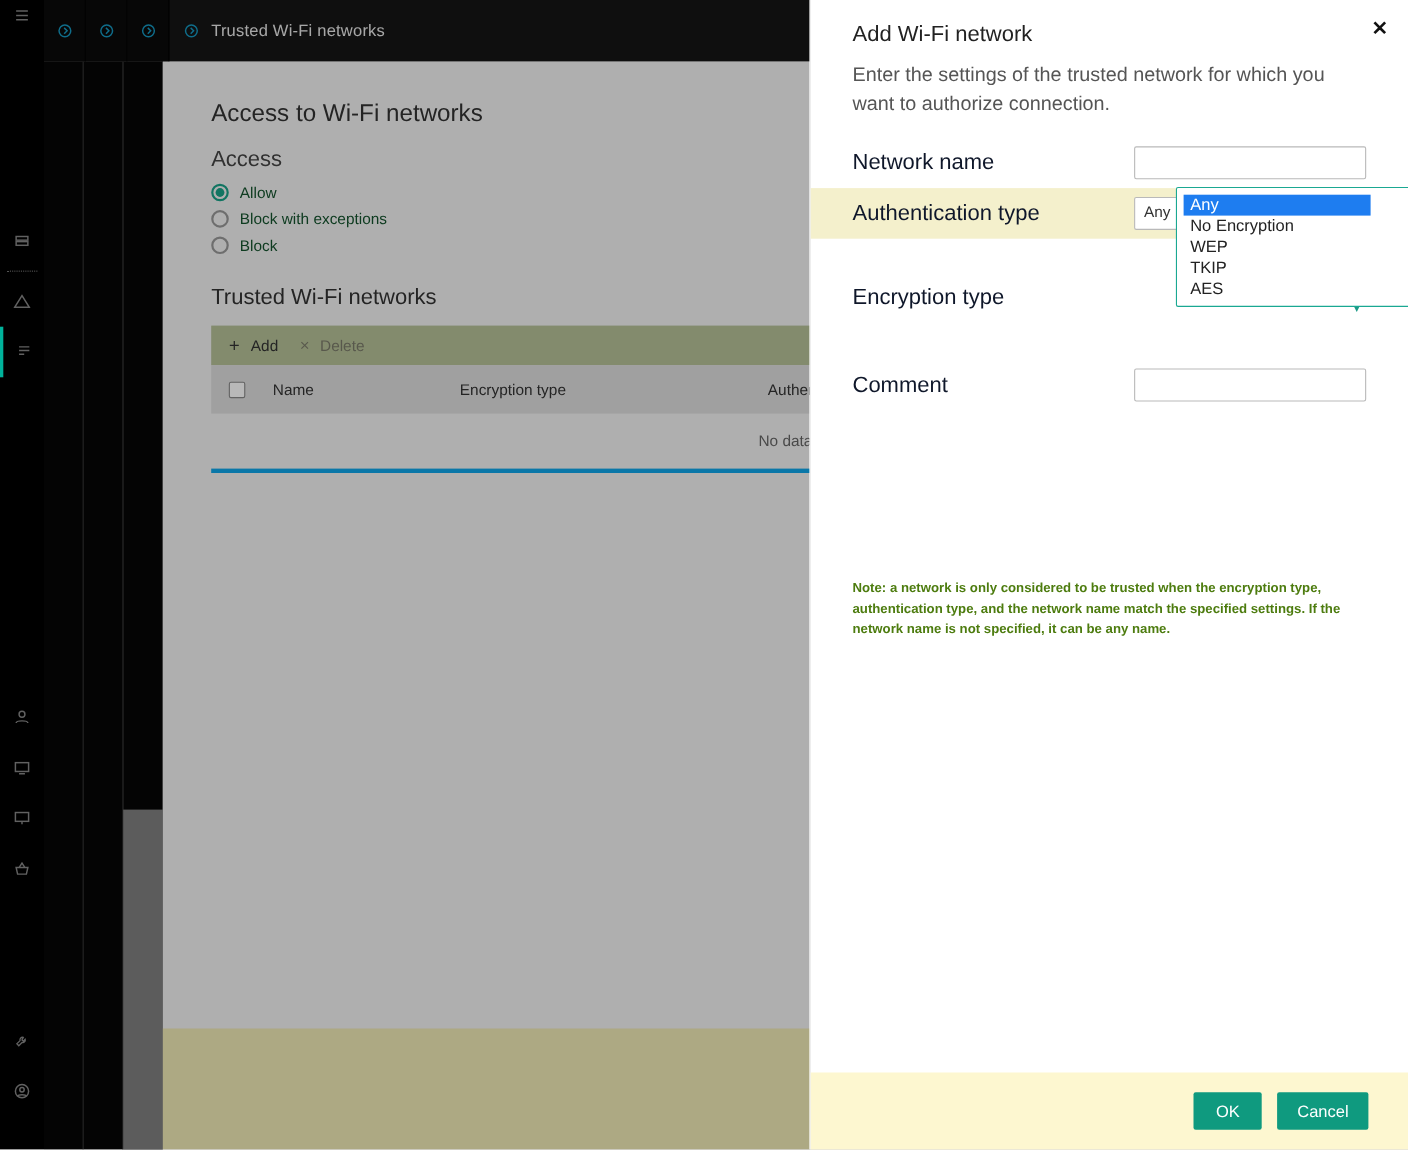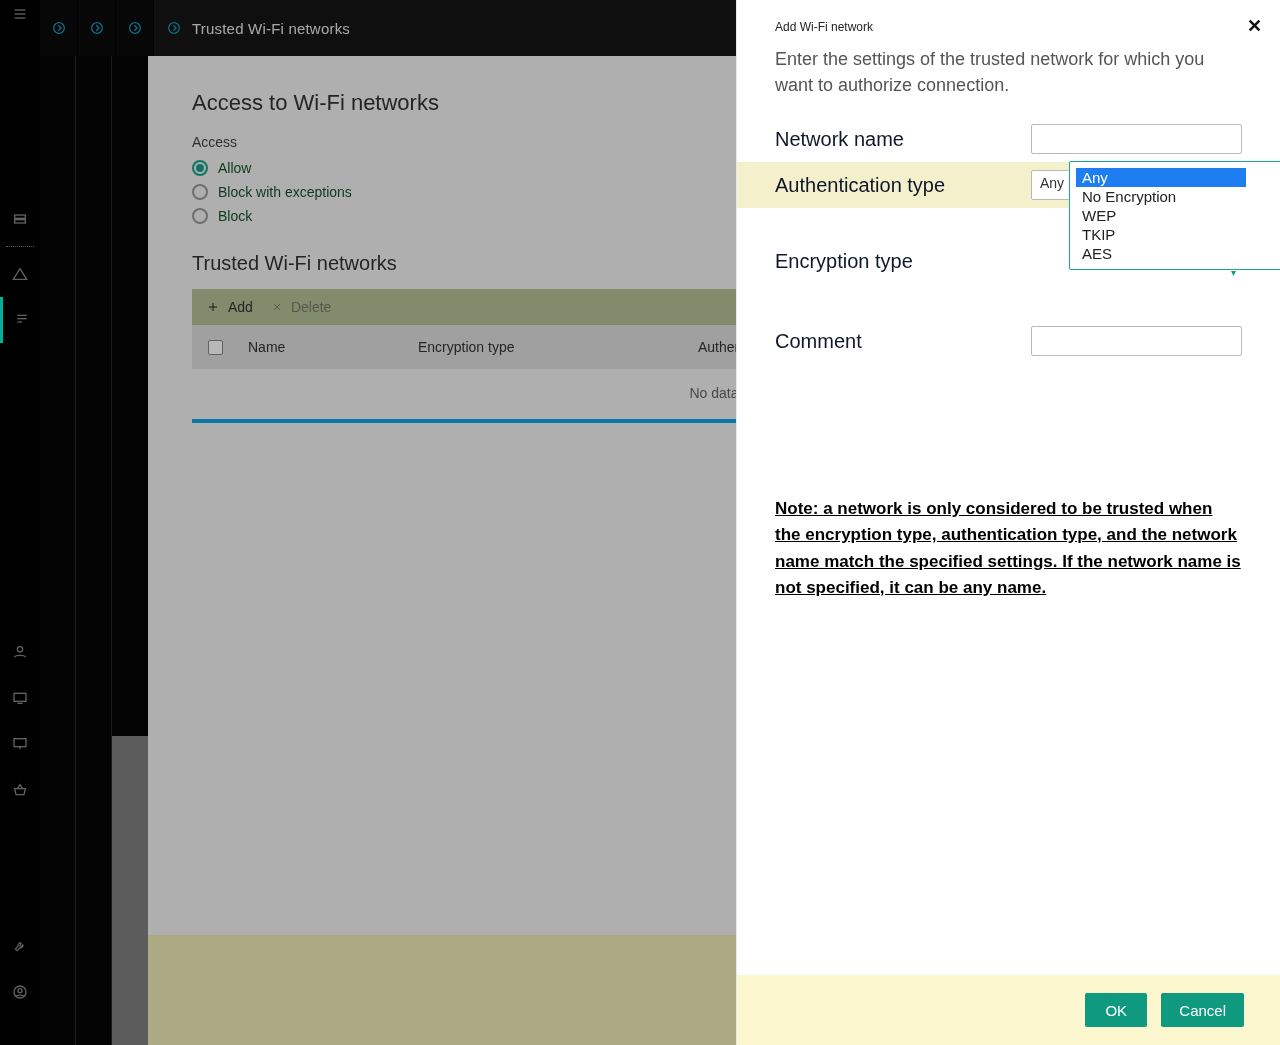--- a/index.html
+++ b/index.html
@@ -39,21 +39,21 @@
     display:flex;
   }
   .bgcol1 { width:36px; height:100%; background:#060606; border-right:1px solid #2a2a2a;}
   .bgcol2 { width:36px; height:100%; background:#060606; border-right:1px solid #2a2a2a;}
   .bgcol3 { width:36px; height:100%; background:#060606;}
   .bgcol3-inner { margin-top:680px; height:320px; background:#808080; width:100%;}
   
   .content-wrap { flex:1; position:relative; background:#f3f3f3;}
   .content-inner { padding:34px 44px 0 44px; }
   .h1 { font-size:22px; font-weight:400; color:#333; margin:0 0 18px 0;}
-  .label-sm { font-size:14px; color:#444; margin-bottom:10px; display:block;}
+  .label-sm { font-size:20px; color:#444; margin-bottom:10px; display:block;}
   .radio-row { display:flex; align-items:center; gap:10px; margin:4px 0 8px 0; color:#14532d;}
   .radio { width:16px; height:16px; border:2px solid #1aa288; border-radius:50%; display:inline-flex; align-items:center; justify-content:center;}
   .radio.off { border-color:#999;}
   .radio .dot { width:8px; height:8px; border-radius:50%; background:#1aa288;}
   
   .h2 { font-size:20px; font-weight:400; color:#333; margin:28px 0 14px 0;}
   
   .table { border:0; background:#f3f3f3; width:100%;}
   .toolbar-row { background:#a5af7e; background:rgba(131,152,77,.55); display:flex; align-items:center; gap:18px; padding:10px 14px; }
   .tbtn { display:flex; align-items:center; gap:8px; color:#333; }
@@ -78,21 +78,21 @@
     pointer-events:none;
   }
 
   
   .panel {
     position:absolute; right:0; top:0; width:544px; height:100%;
     background:#fff; border-left:1px solid #e7e7e7;
     display:flex; flex-direction:column;
   }
   .panel-head { padding:20px 38px 8px 38px; position:relative;}
-  .panel-title { font-size:12px; color:#222; font-weight:400; margin:0 0 12px 0;}
+  .panel-title { font-size:20px; color:#222; font-weight:400; margin:0 0 12px 0;}
   .close-x { position:absolute; right:18px; top:15px; font-size:18px; font-weight:bold; color:#111; cursor:pointer;}
   .panel-sub { font-size:18px; color:#555; line-height:1.45; padding-right:30px;}
   
   .panel-body { padding:10px 38px 0 38px; flex:1; overflow:visible; }
   .form-row { display:flex; align-items:center; min-height:44px; padding:8px 0; position:relative;}
   .form-row.highlight { background:#f4f0cc; margin:0 -38px; padding-left:38px; padding-right:38px;}
   .form-label { width:256px; color:#0f172a; font-size:20px;}
   .form-field { flex:1; }
   .tinput { width:100%; height:30px; border:1px solid #b9b9b9; border-radius:2px; padding:4px 8px; font-size:14px;}
   .tselect { width:100%; height:30px; border:1px solid #b9b9b9; border-radius:2px; padding:4px 24px 4px 8px; font-size:14px; background:#fff; position:relative;}
@@ -101,21 +101,21 @@
   
   .form-row.tall { align-items:flex-start; padding-top:18px; min-height:110px;}
   .dropdown-listbox {
     position:absolute; left:294px; top:-47px; width:226px; padding:6px;
     background:#fff; border:1px solid #1aa892; border-radius:2px;
     box-shadow: none;
   }
   .dropdown-listbox .opt { padding:0 6px; font-size:15px; line-height:19px; color:#222;}
   .dropdown-listbox .opt.selected { background:#1e7df0; color:#fff; width:170px;}
   
-  .panel-note { font-size:17px; font-weight:700; color:#000000; line-height:1.55; margin:6px 38px 0 38px;text-decoration:underline;}
+  .panel-note { font-size:12px; font-weight:700; color:#4d7c0f; line-height:1.55; margin:6px 38px 0 38px;}
   
   .panel-footer {
     height:70px; background:#fdf7d0; display:flex; align-items:center; justify-content:flex-end;
     gap:14px; padding:0 36px;
   }
   .btn { height:34px; min-width:62px; border:none; border-radius:2px; background:#0f9a7f; color:#fff; font-size:15px; padding:0 18px; cursor:pointer;}
   .btn.cancel { background:#0f9a7f;}
   
   
   svg.stroke * { fill:none; stroke:currentColor; stroke-width:2;}

